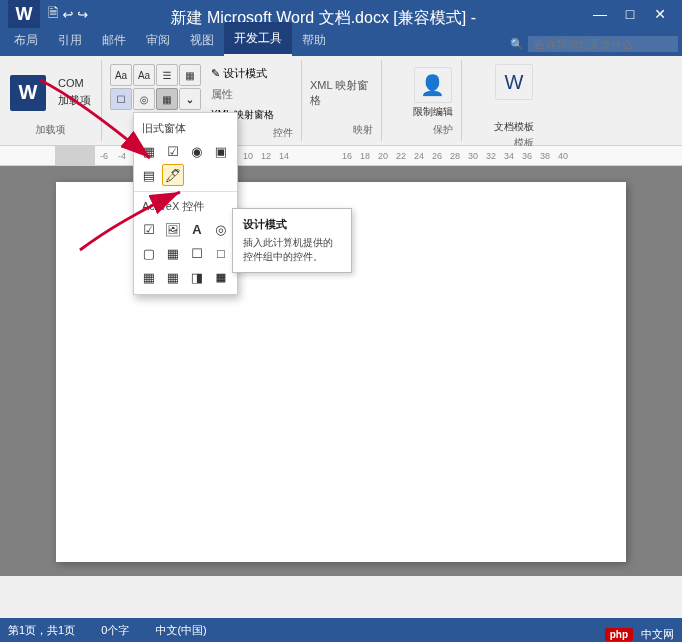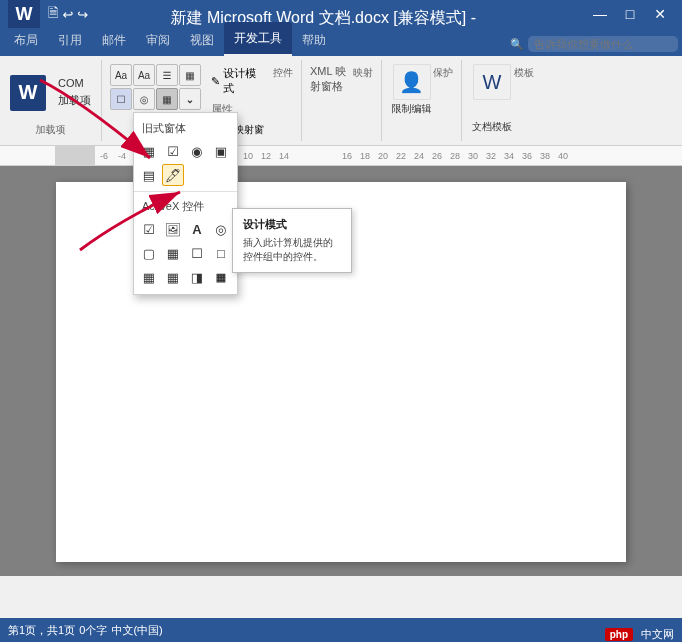--- a/index.html
+++ b/index.html
@@ -55,22 +55,22 @@
       border-bottom: 1px solid #d0d0d0;
       display: flex;
       align-items: stretch;
       height: 88px;
       padding: 4px 0;
       position: relative;
     }
 
     .ribbon-group {
       display: flex;
-      flex-direction: row;
-      align-items: flex-start;
+      flex-direction: column;
+      align-items: flex-end;
       border-right: 1px solid #d0d0d0;
       padding: 4px 8px;
       min-width: 60px;
     }
     .ribbon-group:last-child { border-right: none; }
     .ribbon-group-label { font-size: 10px; color: #666; margin-top: 2px; text-align: center; }
 
     .ribbon-btn {
       display: flex;
       flex-direction: column;
@@ -241,21 +241,21 @@
     <div class="tab">布局</div>
     <div class="tab">引用</div>
     <div class="tab">邮件</div>
     <div class="tab">审阅</div>
     <div class="tab">视图</div>
     <div class="tab kai-fa active">开发工具</div>
     <div class="tab">帮助</div>
     <div style="flex:1"></div>
     <div style="display:flex;align-items:center;gap:4px;padding-bottom:4px;">
       <span style="color:#ccc;font-size:11px;">🔍</span>
-      <input type="text" class="search-box" style="background: rgba(255, 255, 255, 0.15); border: none; border-radius: 5px; padding: 2px 6px; color: white; font-size: 11px; width: 150px;" placeholder="告诉我你想要做什么">
+      <input type="text" class="search-box" style="background: rgba(255, 255, 255, 0.15); border: none; border-radius: 0; padding: 2px 6px; color: white; font-size: 11px; width: 150px;" placeholder="告诉我你想要做什么">
     </div>
   </div>
 
   <div class="ribbon" style="display:flex; height:90px; background:#f0f0f0; border-bottom:1px solid #d0d0d0; position:relative;">
 
     <div class="ribbon-group" style="flex-direction:row; align-items:stretch; padding:4px 6px;">
       <div style="display:flex; flex-direction:column; align-items:center; gap:0; flex:1;">
         <div style="display:flex; gap:4px; align-items:center; flex:1; justify-content:center;">
           <div class="ribbon-btn" style="min-width:32px;">
             <div style="width:36px;height:36px;background:#1e3f7a;display:flex;align-items:center;justify-content:center;border-radius:2px;">
@@ -366,21 +366,21 @@
       <span style="width:18px;text-align:center;">38</span>
       <span style="width:18px;text-align:center;">40</span>
     </div>
   </div>
 
   <div class="doc-area" style="background:#808080; display:flex; justify-content:center; padding:16px; height:410px;">
     <div class="doc-page" style="background:white; width:570px; height:380px; box-shadow:2px 2px 8px rgba(0,0,0,0.3);"></div>
   </div>
 
   <div class="status-bar" style="position:absolute;bottom:0;left:0;right:0;height:24px;background:#2b5797;display:flex;align-items:center;justify-content:space-between;padding:0 8px;color:white;font-size:11px;">
-    <div class="status-left" style="display:flex;gap:4px;">
+    <div class="status-left" style="display:flex;gap:26px;">
       <span>第1页，共1页</span>
       <span>0个字</span>
       <span>中文(中国)</span>
     </div>
     <div class="status-right" style="display:flex;gap:8px;align-items:center;">
       <span class="php-badge">php</span>
       <span>中文网</span>
     </div>
   </div>
 

